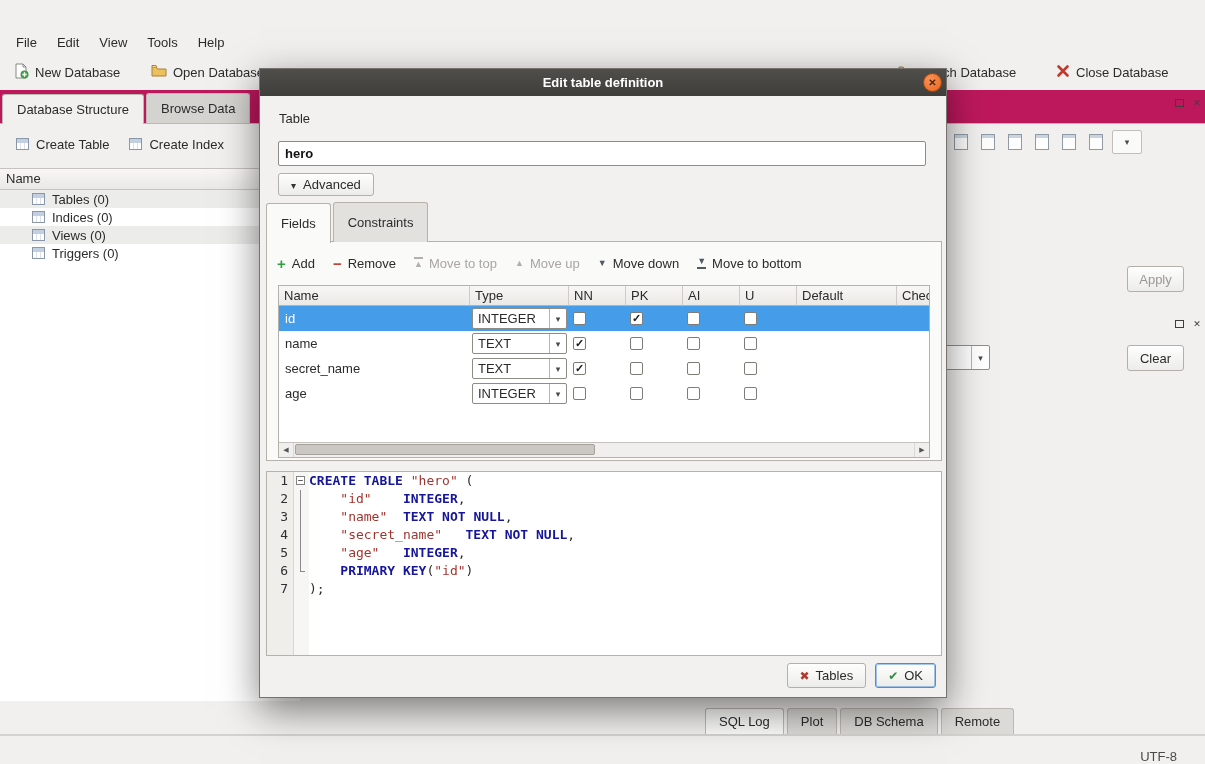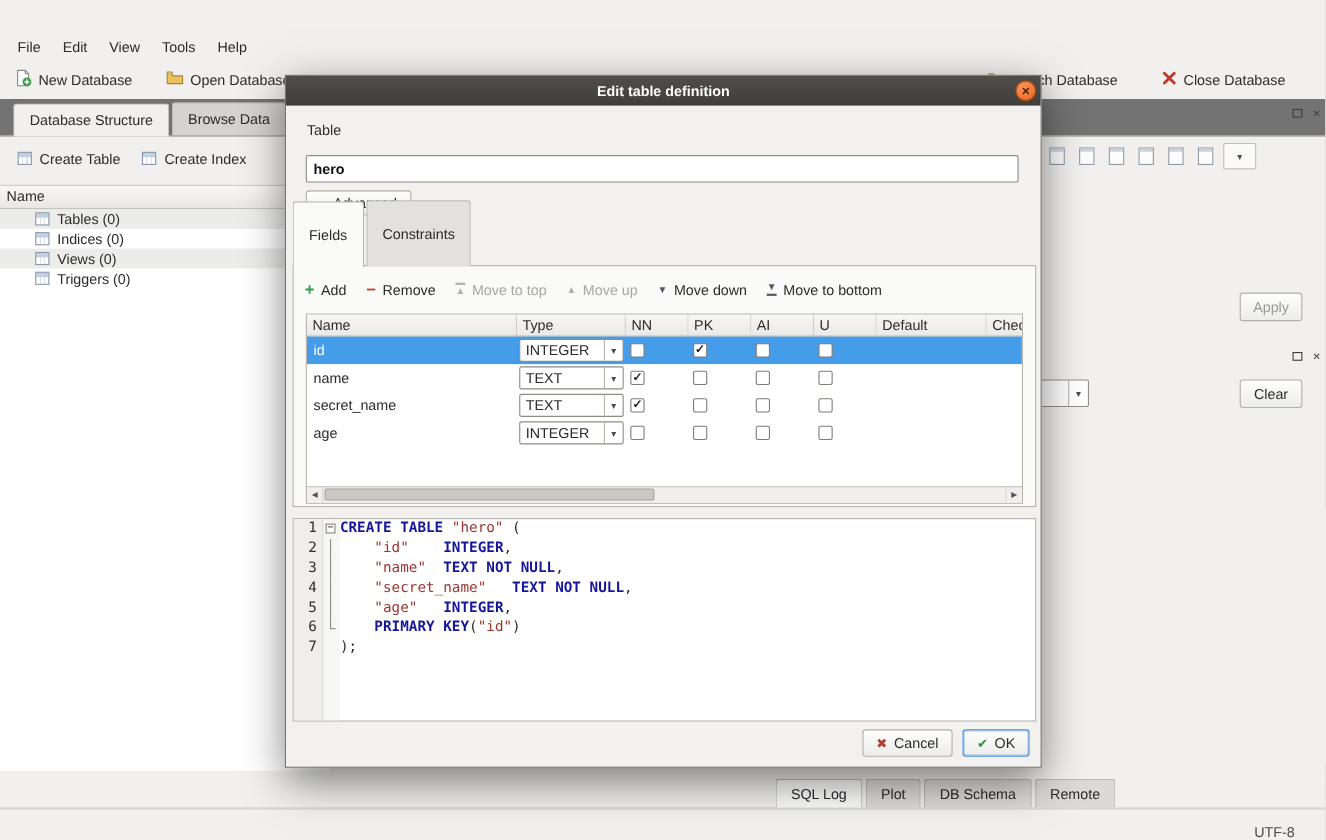--- a/index.html
+++ b/index.html
@@ -22,22 +22,22 @@
   .g-left::before{content:"◀"} .g-right::before{content:"▶"}
 
   
   .menubar{position:absolute;top:30px;left:0;right:0;height:24px;display:flex;align-items:center;padding-left:6px}
   .menu-item{padding:3px 10px}
   .toolbar{position:absolute;top:54px;left:0;right:0;height:36px;border-bottom:1px solid #dedcd8}
   .tb-btn{position:absolute;top:5px;height:26px;display:flex;align-items:center;gap:6px;padding:0 5px;white-space:nowrap}
   #btn-new-db{left:8px} #btn-open-db{left:146px} #btn-attach-db{left:893px} #btn-close-db{left:1051px}
 
   
-  .main-tab-bar{position:absolute;top:90px;left:0;right:0;height:33px;background:#737373;
-                border-bottom:1px solid #bcb9b4;display:flex;align-items:flex-end;padding-left:12px}
+  .main-tab-bar{position:absolute;top:90px;left:0;right:0;height:33px;background:#be185d;
+                border-bottom:1px solid #bcb9b4;display:flex;align-items:flex-end;padding-left:2px}
   .mtab{padding:7px 14px;background:#d5d3cf;border:1px solid #bcb9b4;border-bottom:none;
         border-radius:3px 3px 0 0;margin-right:2px;white-space:nowrap}
   .mtab.active{background:#f1f0ee;position:relative;top:1px}
 
   
   .structure-toolbar{position:absolute;top:124px;left:0;height:40px;display:flex;align-items:center;gap:20px;padding-left:16px}
   .tbtn{display:flex;align-items:center;gap:7px;white-space:nowrap}
   .tree-ic{width:13px;height:12px;border:1px solid #8a97a8;box-sizing:border-box;flex:none;
            background:linear-gradient(#c3d0e2,#c3d0e2) 0 0/100% 4px no-repeat,
                       repeating-linear-gradient(90deg,#fff 0 3px,#dde2ea 3px 4px)}
@@ -83,21 +83,21 @@
   .dialog-close{position:absolute;right:4px;top:4px;width:19px;height:19px;border-radius:10px;
                 background:radial-gradient(circle at 35% 30%,#fb9258,#e8641c);border:1px solid #a54a12;
                 color:#4a2508;font-weight:bold;font-size:10px;display:flex;align-items:center;justify-content:center;box-sizing:border-box}
   .dlg-label-table{position:absolute;left:19px;top:42px}
   .dlg-input{position:absolute;left:18px;top:72px;width:648px;height:25px;border:1px solid #8f8b85;border-radius:2px;
              padding:0 6px;font:600 13px "Liberation Sans",sans-serif;box-sizing:border-box;background:#fff;color:#111}
   .advanced-btn{position:absolute;left:18px;top:104px;height:23px;padding:0 12px;gap:7px}
   .advanced-btn .g-down::before{font-size:10px;color:#333}
 
   .dlg-tabs{position:absolute;left:6px;top:146px;height:27px;display:flex;align-items:flex-end;z-index:2}
-  .dtab{padding:22px 14px;border:1px solid #b5b2ac;border-bottom:none;border-radius:3px 3px 0 0;
+  .dtab{padding:12px 14px;border:1px solid #b5b2ac;border-bottom:none;border-radius:3px 3px 0 0;
         background:#e3e1dd;margin-right:2px}
   .dtab.active{background:#fafaf9;position:relative;top:1px}
   .pane{position:absolute;left:6px;top:172px;width:676px;height:220px;background:#fafaf9;
         border:1px solid #b5b2ac;box-sizing:border-box}
 
   .fields-toolbar{position:absolute;left:10px;top:8px;height:26px;display:flex;align-items:center;gap:18px}
   .fbtn{display:flex;align-items:center;gap:6px;color:#2b2b2b;white-space:nowrap}
   .fbtn.disabled{color:#a9a6a0}
   .fic{display:inline-block;text-align:center}
   .fic-add{color:#2f9e44;font-weight:bold;font-size:15px;line-height:13px}
@@ -494,21 +494,21 @@
             <div class="ln">7</div>
             <div class="fold"></div>
             <div class="code"><span>);</span></div>
           </div>
         </div>
     </div>
 
     <div class="dlg-buttons">
       <div class="btn dbtn">
         <span class="ic-cancel g-X"></span>
-        <span>Cancel</span>
+        <span>Tables</span>
       </div>
       <div class="btn dbtn primary">
         <span class="ic-ok g-check"></span>
         <span>OK</span>
       </div>
     </div>
   </div>
 </div>
 
 </body></html>

